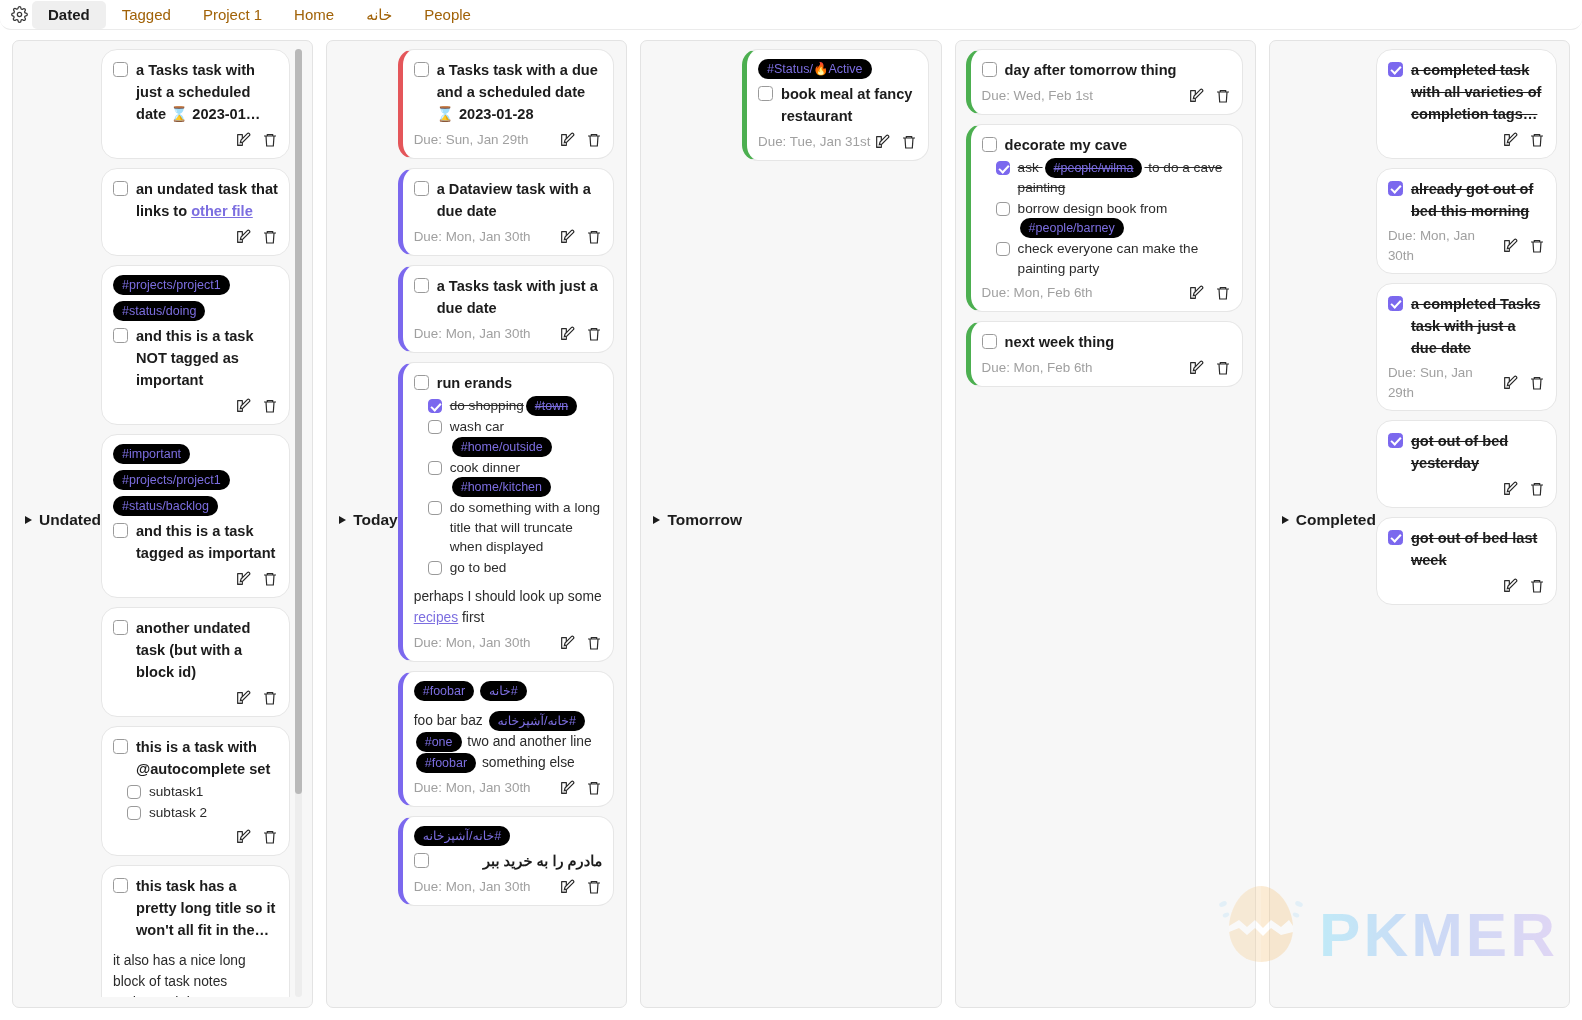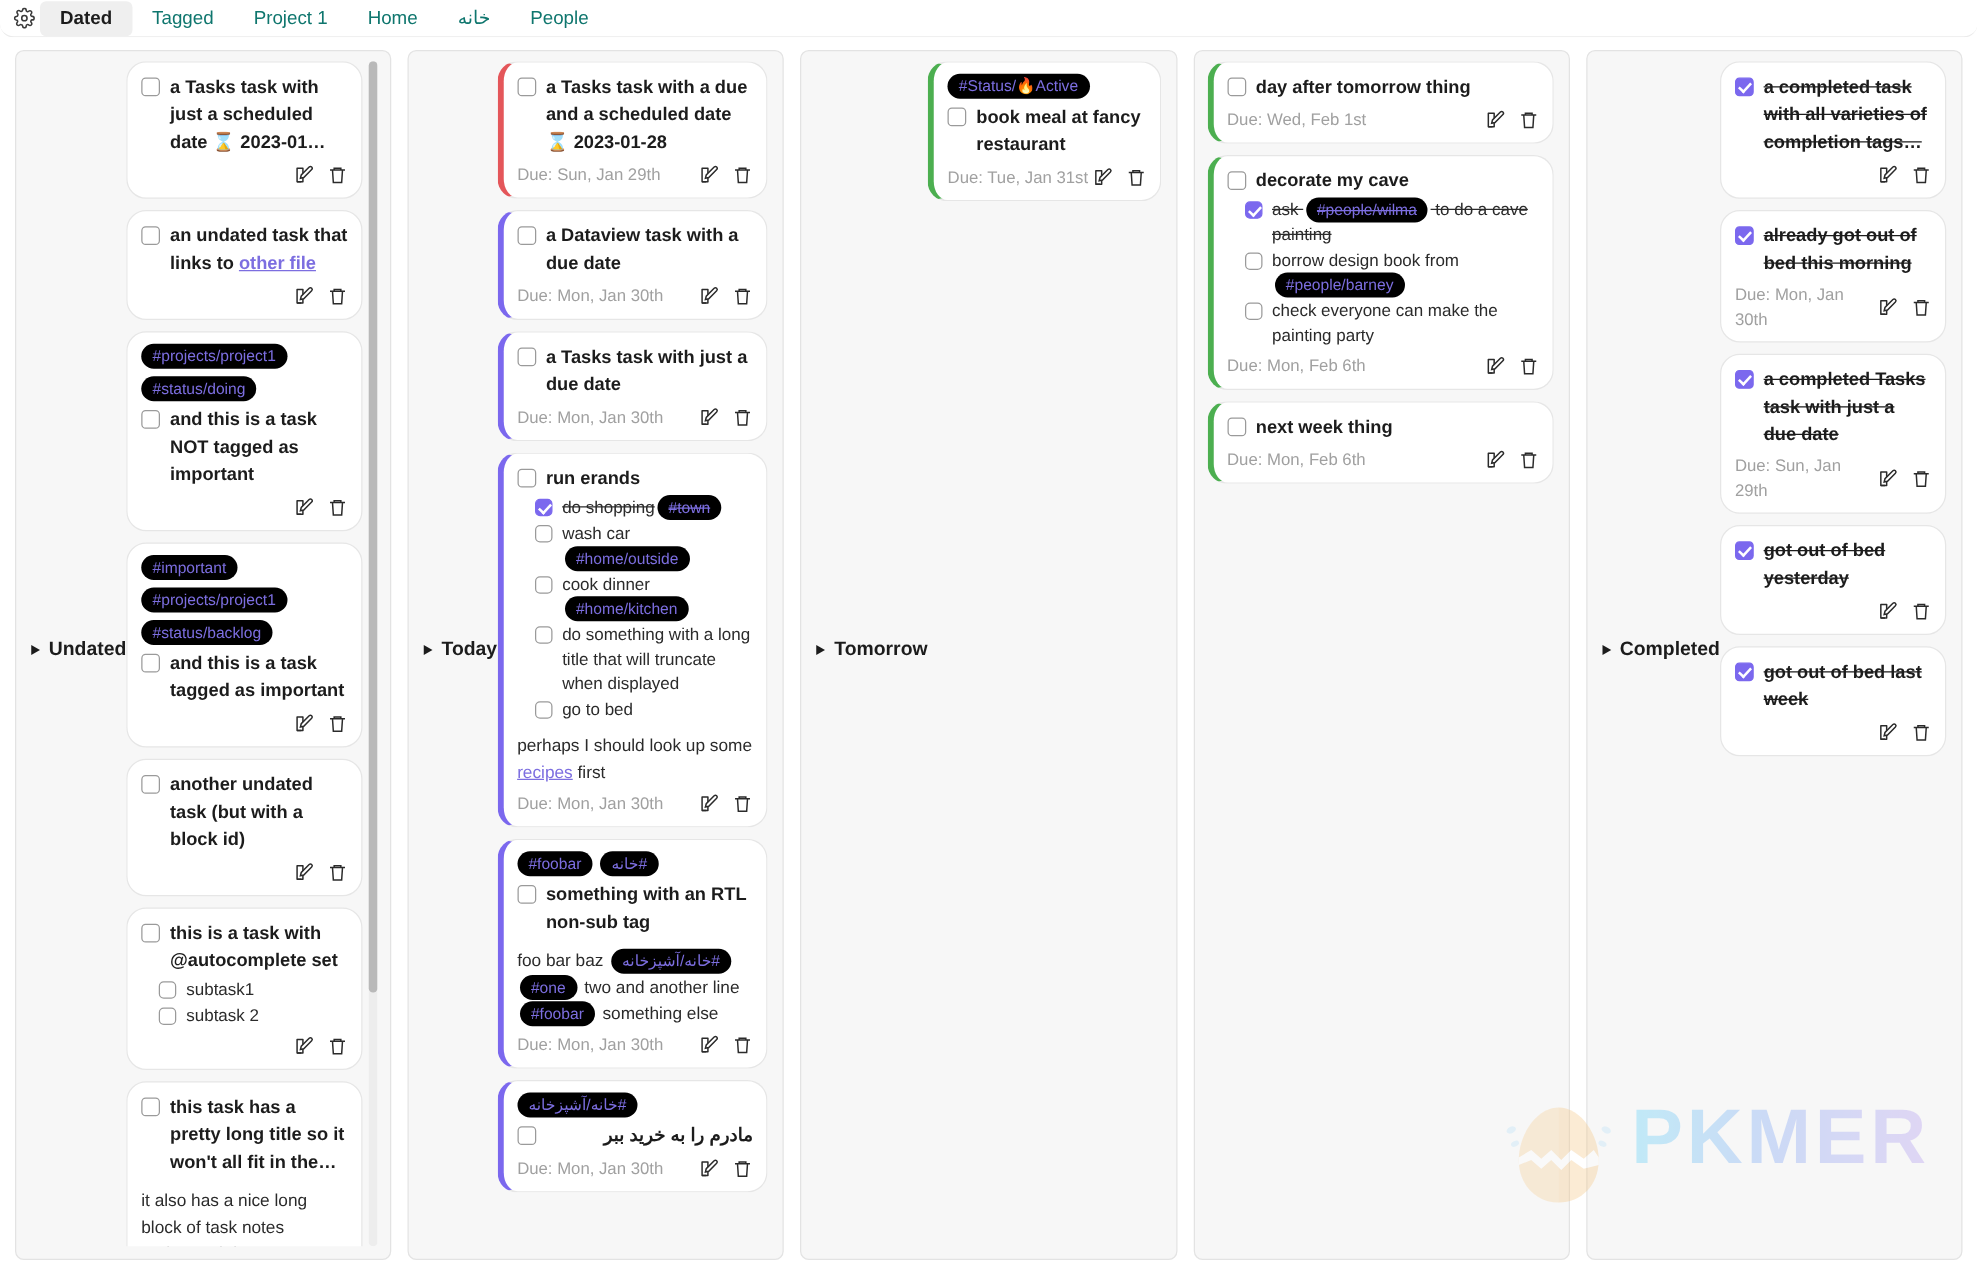--- a/index.html
+++ b/index.html
@@ -24,21 +24,21 @@
   }
   .gear {
     width: 26px; height: 26px;
     display: flex; align-items: center; justify-content: center;
     color: #3b3b3b;
     flex: 0 0 auto;
   }
   .tab {
     padding: 4px 16px;
     font-size: 15px;
-    color: #0f766e;
+    color: #a16207;
     border-radius: 5px;
     white-space: nowrap;
     line-height: 20px;
   }
   .tab.active {
     background: #efefef;
     color: #1c1c1c;
     font-weight: 700;
   }
 
@@ -237,24 +237,24 @@
     gap: 11px;
     align-items: center;
     flex: 0 0 auto;
     margin-left: auto;
   }
   .acts svg { display: block; }
 
   
   .watermark {
     position: absolute;
-    right: 38px;
+    right: 24px;
     bottom: 50px;
     display: flex;
-    align-items: flex-start;
+    align-items: flex-end;
     gap: 14px;
     opacity: 0.36;
     pointer-events: none;
   }
   .wm-text {
     font-size: 62px;
     font-weight: 700;
     letter-spacing: 3px;
     background: linear-gradient(90deg, #63d3f7 0%, #7fa8f5 45%, #b79cf0 100%);
     -webkit-background-clip: text;
@@ -617,24 +617,20 @@
                 </svg>
               </span>
             </div>
           </div>
         </div>
         <div class="card accent-purple">
           <div class="tagrow">
             <span class="tag">#foobar</span>
             <span class="tag rtl">#خانه</span>
           </div>
-          <div class="titlerow">
-            <div class="cb"></div>
-            <div class="title">something with an RTL non-sub tag</div>
-          </div>
           <div class="notes">foo bar baz <span class="tag rtl">#خانه/آشپزخانه</span> <span class="tag">#one</span> two and another line <span class="tag">#foobar</span> something else</div>
           <div class="footer">
             <div class="due">Due: Mon, Jan 30th</div>
             <div class="acts">
               <span>
                 <svg width="16" height="16" viewBox="0 0 24 24" fill="none" stroke="#2b2b2b" stroke-width="1.8">
                   <path d="M4 20h5"></path>
                   <path d="M4 4h7v16H4z" stroke-linejoin="round"></path>
                   <path d="M18.5 2.5a2.12 2.12 0 013 3L12 15l-4 1 1-4z" fill="#fff"></path>
                 </svg>

